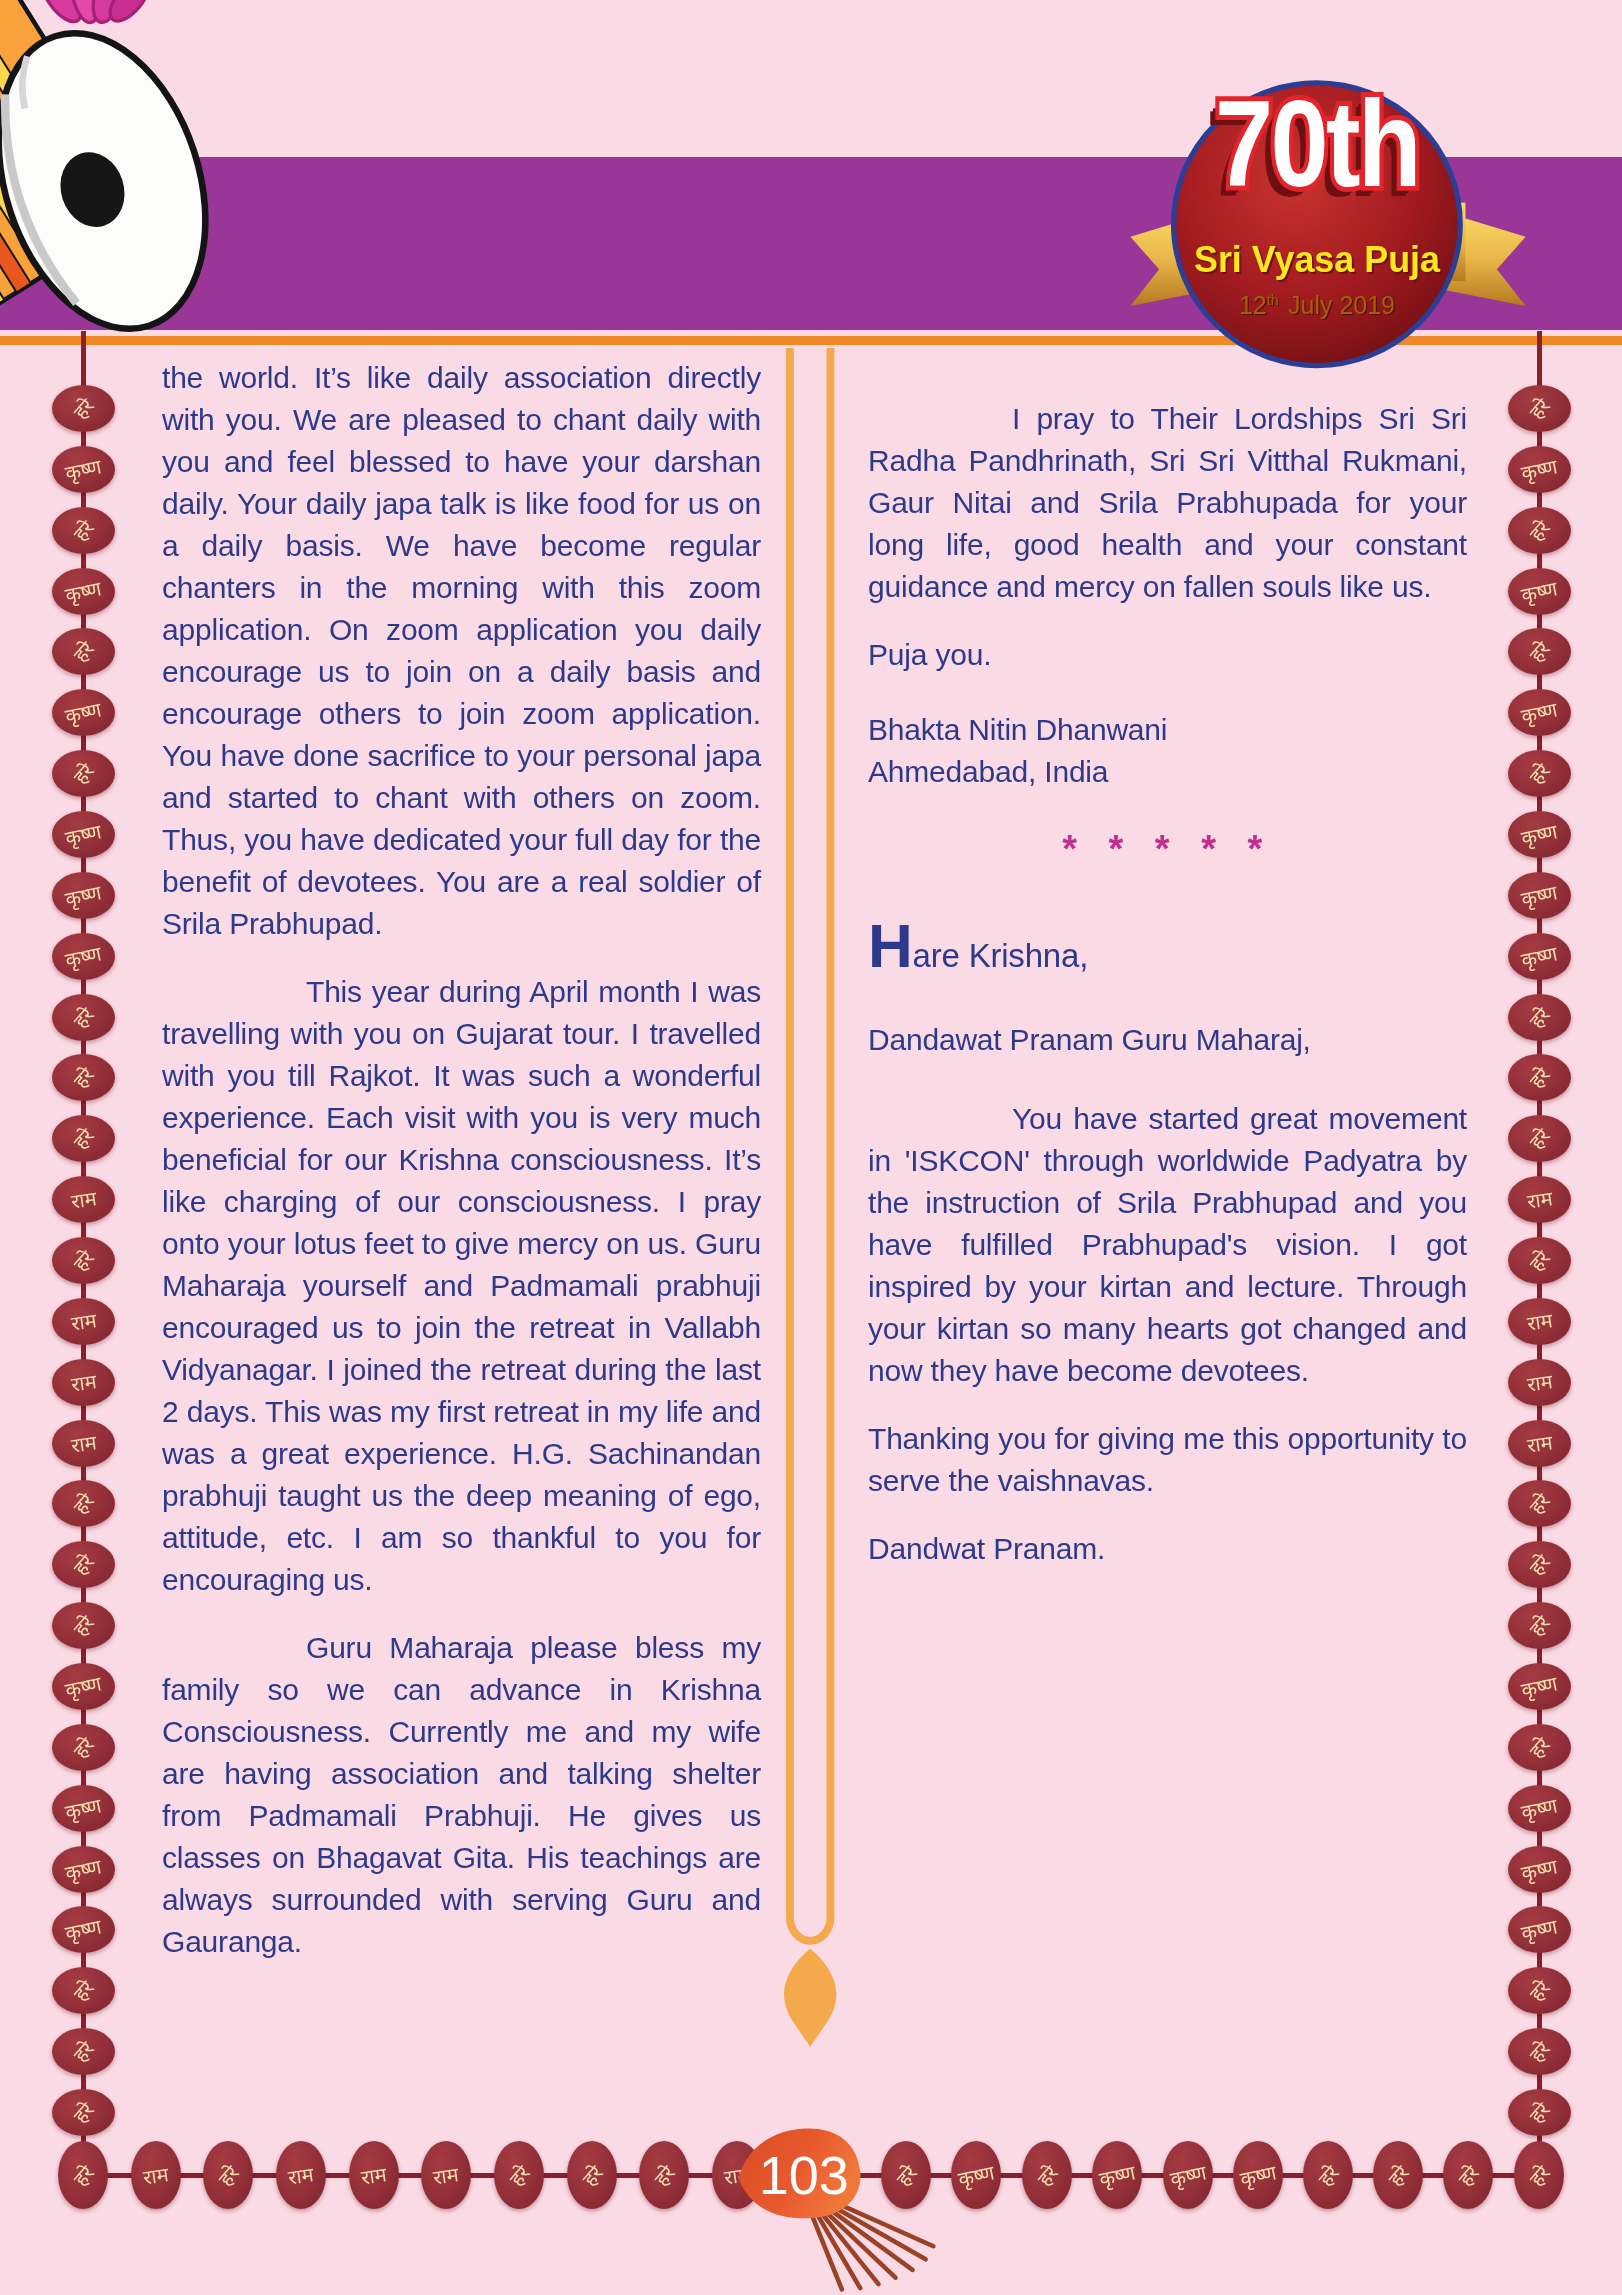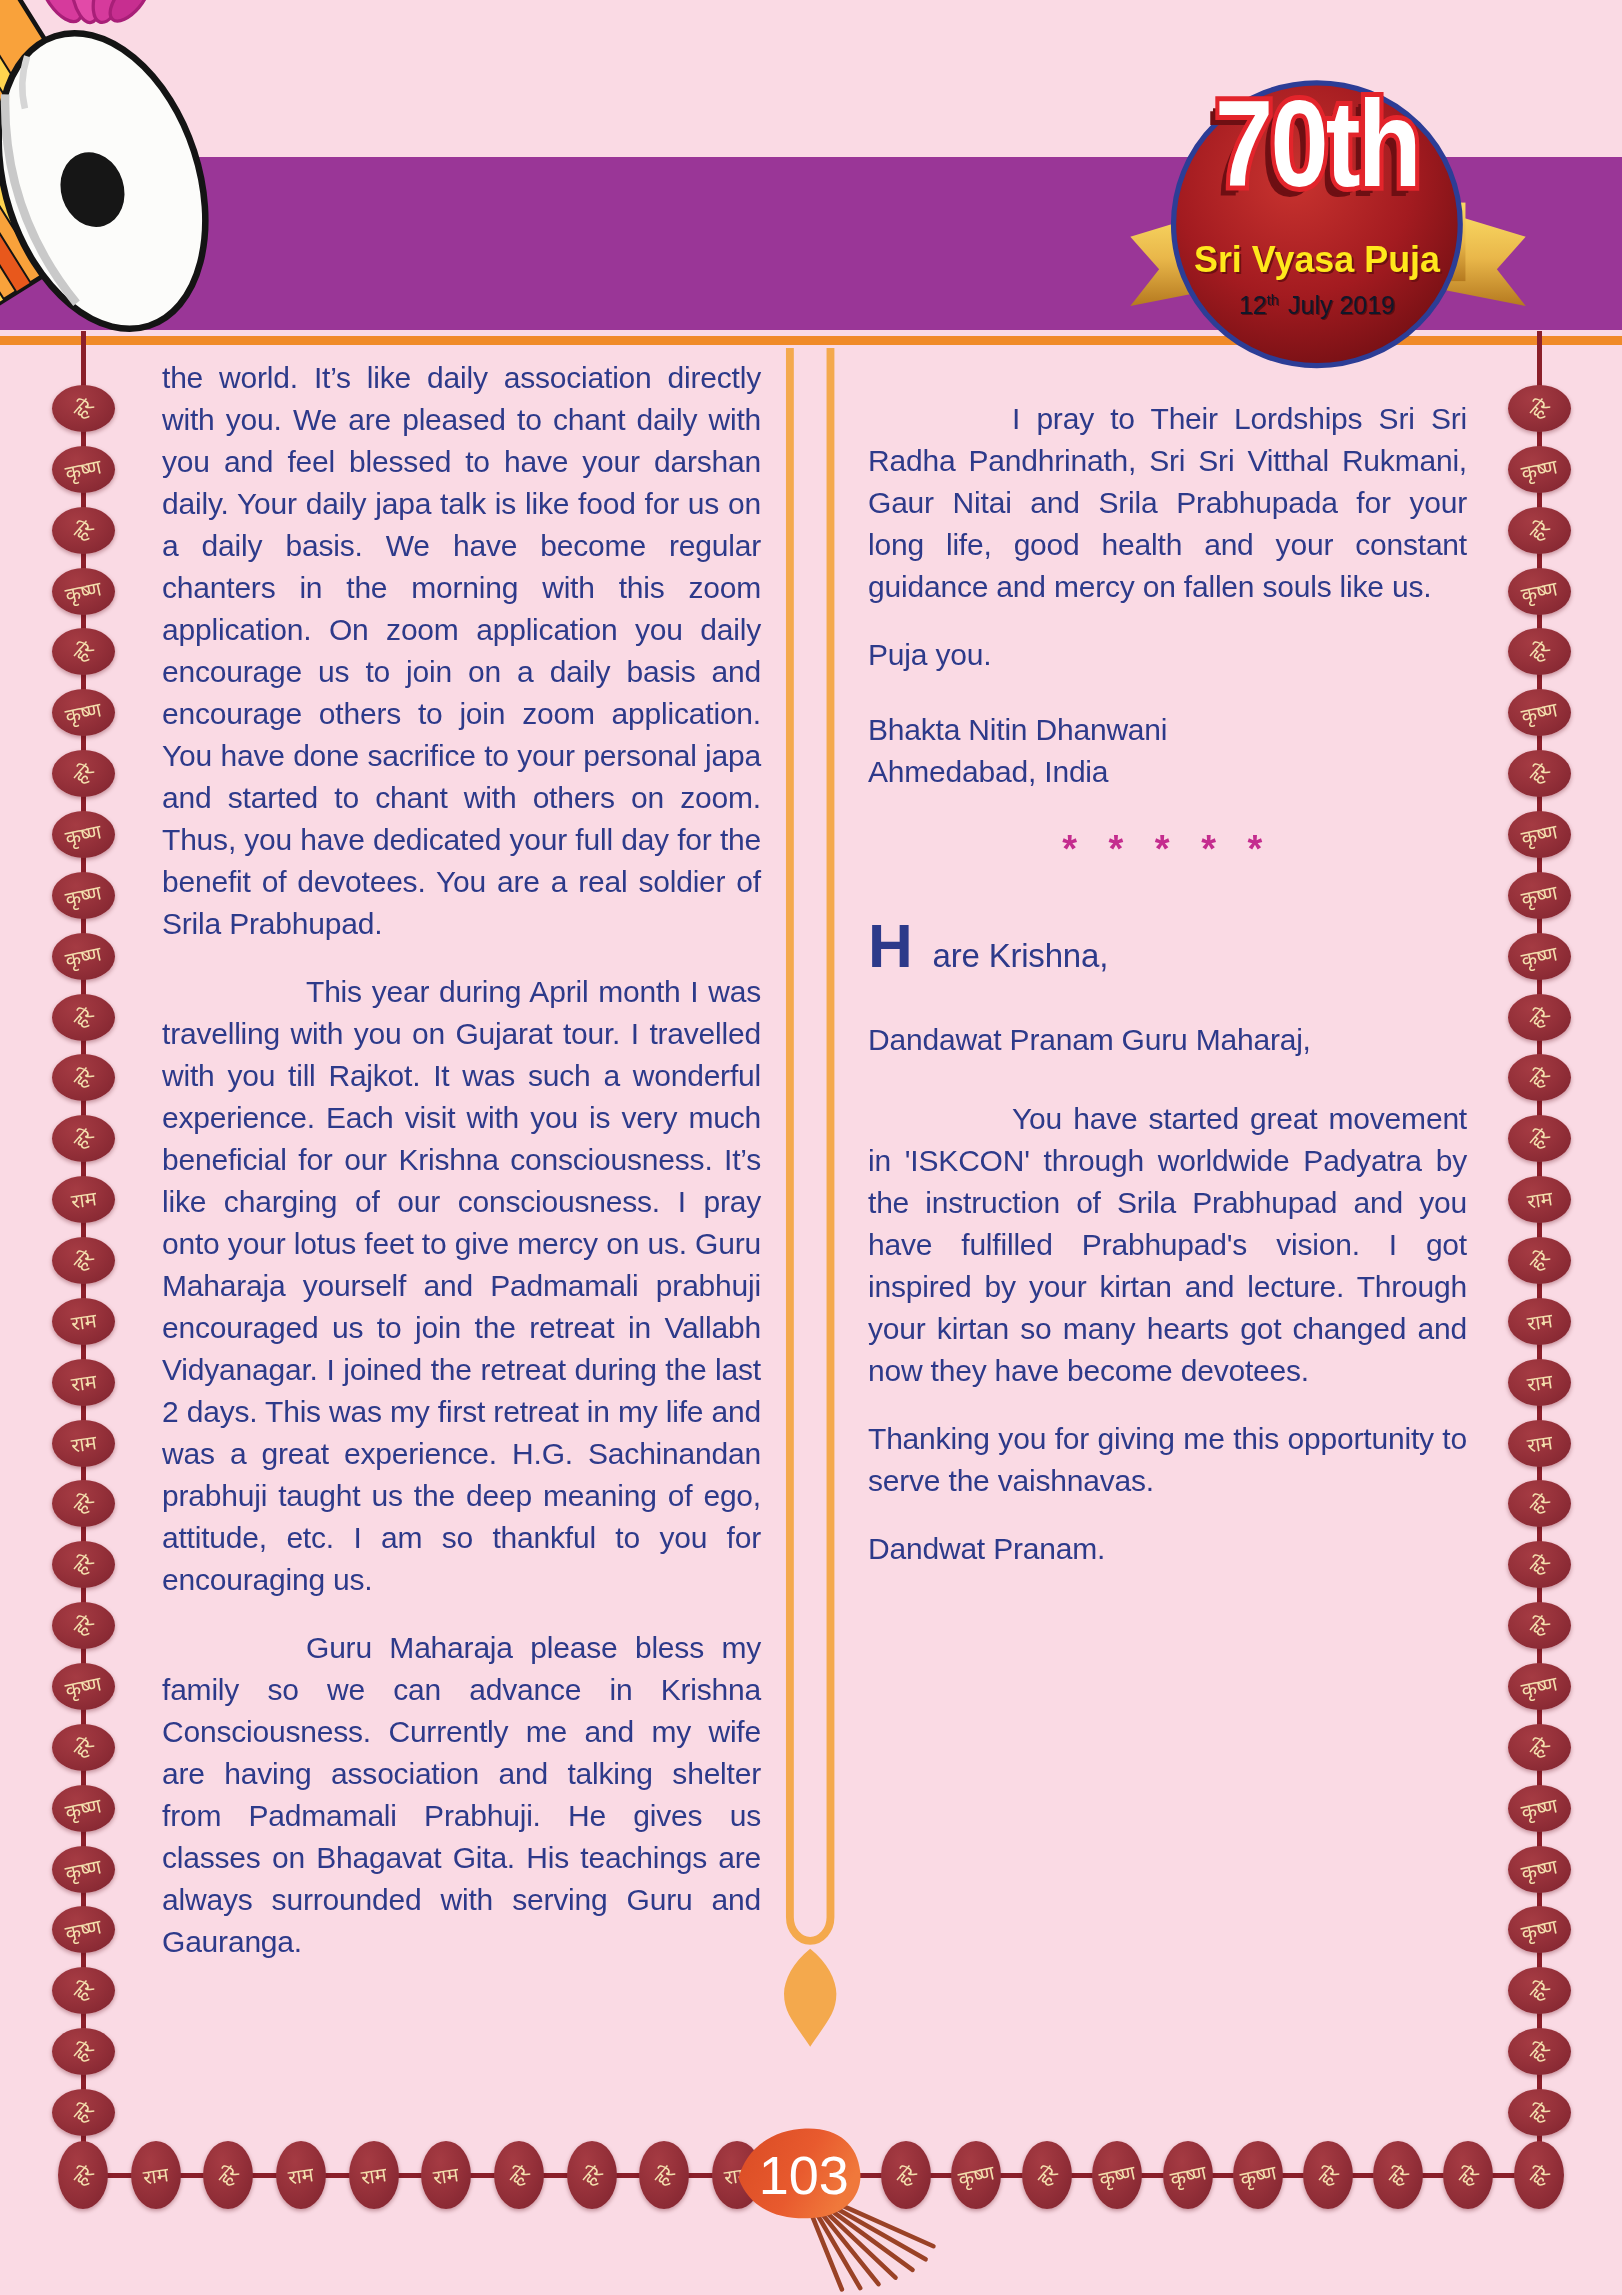--- a/index.html
+++ b/index.html
@@ -19,21 +19,21 @@
   .b70 { position:absolute; left:0; top:17px; width:410px; text-align:center;
          font-size:123px; font-weight:bold; line-height:1; letter-spacing:-3.3px; }
   .b70.stroke { color:#E3242B; -webkit-text-stroke:9.8px #E3242B;
                 text-shadow:-7.9px 7.2px 0 #6E0F13, -11px 9.8px 0 #6E0F13;
                 transform:scaleX(0.85); }
   .b70.fill { color:#FFFFFF; transform:scaleX(0.85); }
   .bsub { position:absolute; left:0; top:174px; width:410px; text-align:center;
           font-size:37px; font-weight:bold; color:#FFE81C;
           text-shadow:2px 2px 0 #6E1012; transform:scaleX(0.97); }
   .bdate { position:absolute; left:0; top:226px; width:410px; text-align:center;
-           font-size:25px; color:#0f172a; text-shadow:1.3px 1.3px 0 #5C0D10; }
+           font-size:25px; color:#a16207; text-shadow:1.3px 1.3px 0 #5C0D10; }
   .bdate sup { font-size:14.4px; }
   .bdate .dr { margin-left:9.2px; }
 
   
   .divider { position:absolute; left:772px; top:348px; }
 
   
   .string { position:absolute; background:#8B1F2A; }
   #strL { left:81px; top:331px; width:4.6px; height:1845px; }
   #strR { left:1537px; top:331px; width:4.6px; height:1845px; }
@@ -61,21 +61,21 @@
   .col.left  { left:162px;  top:357px; }
   .col.right { left:868px; top:398px; }
 
   .sig1 { margin-bottom:0 !important; }
   .sig2 { margin-bottom:35px !important; }
   .thanks { margin-bottom:33px !important; }
   .sep { text-align:center !important; font-size:38px; font-weight:bold; color:#C42C8E;
          letter-spacing:10.5px; margin:9.2px 0 52px !important; }
   .greet { margin-bottom:39px !important; line-height:47px; }
   .greet .gi { font-size:62px; font-weight:bold; }
-  .greet .rest { font-size:33px;margin-left:20px; }
+  .greet .rest { font-size:33px; }
   .salut { margin-bottom:37px !important; }
   .closing { margin-bottom:0 !important; }
 </style>
 </head>
 <body>
 
 <div class="page">
 
   <div class="band"></div>
   <div class="rule"></div>

